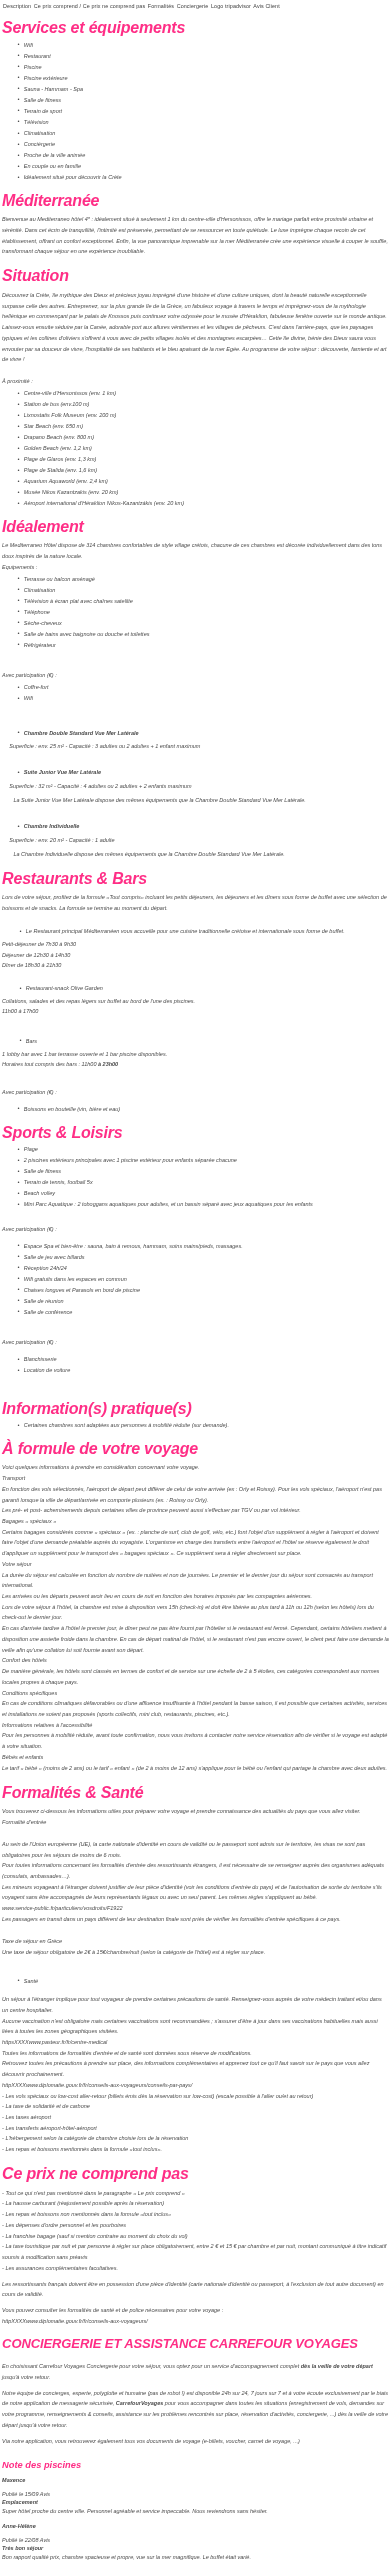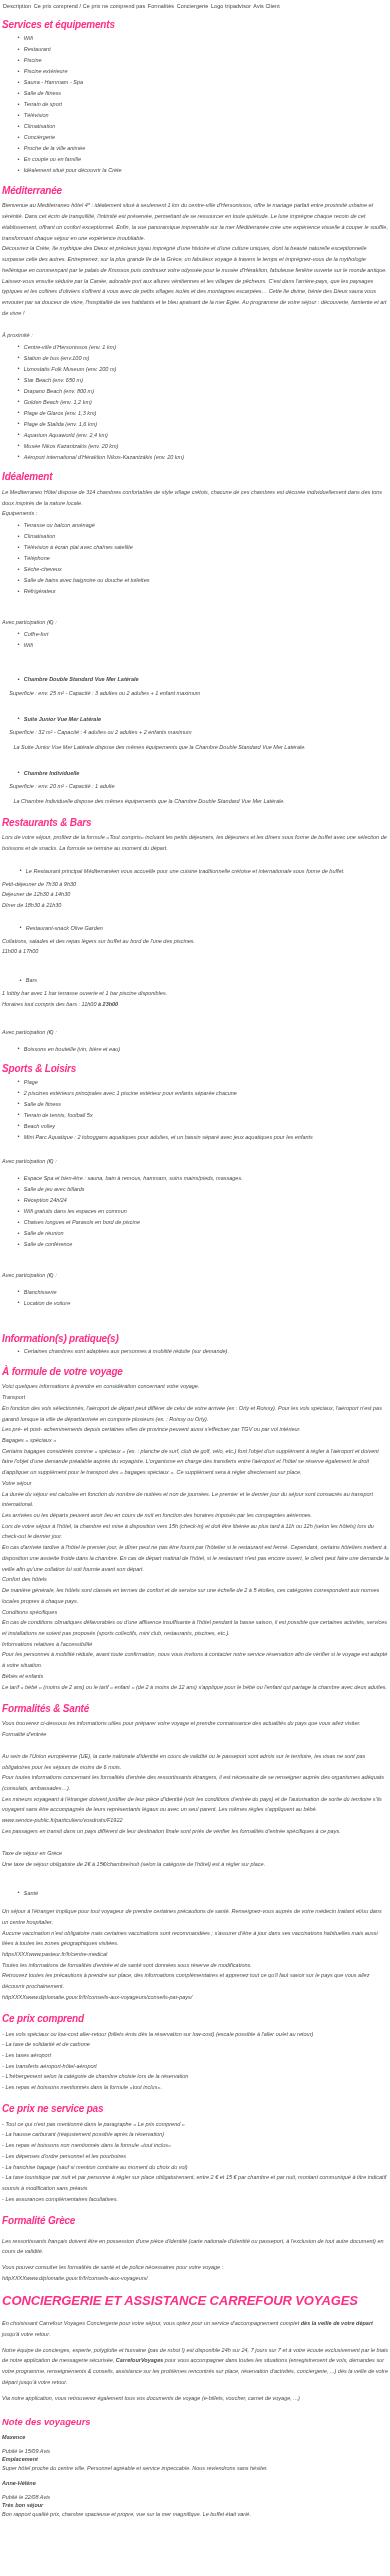--- a/index.html
+++ b/index.html
@@ -25,21 +25,21 @@
     letter-spacing: 0.1px;
     white-space: nowrap;
     margin: 0 0 9.3px 1px;
     font-style: normal;
   }
   .top-nav span { margin-right: 1px; }
 
   
   h2.section-title {
     color: #ff2e86;
-    font-size: 10px;
+    font-size: 16px;
     font-weight: bold;
     font-style: italic;
     margin: 10.3px 0 4.1px 0;
     letter-spacing: -0.2px;
     line-height: 1.15;
   }
   h2.section-title.upper {
     font-size: 13px;
     letter-spacing: -0.1px;
   }
@@ -161,20 +161,21 @@
 
   <ul class="bullets">
     <li>Proche de la ville animée</li>
     <li>En couple ou en famille</li>
     <li>Idéalement situé pour découvrir la Crète</li>
   </ul>
 
   <h2 class="section-title">Méditerranée</h2>
   <p class="para">Bienvenue au Mediterraneo hôtel 4* : idéalement situé à seulement 1 km du centre-ville d'Hersonissos, offre le mariage parfait entre proximité urbaine et sérénité. Dans cet écrin de tranquillité, l'intimité est préservée, permettant de se ressourcer en toute quiétude. Le luxe imprègne chaque recoin de cet établissement, offrant un confort exceptionnel. Enfin, la vue panoramique imprenable sur la mer Méditerranée crée une expérience visuelle à couper le souffle, transformant chaque séjour en une expérience inoubliable.</p>
 
+  <h2 class="section-title">Situation</h2>
   <p class="para">Découvrez la Crète, île mythique des Dieux et précieux joyau imprégné d'une histoire et d'une culture uniques, dont la beauté naturelle exceptionnelle surpasse celle des autres. Entreprenez, sur la plus grande île de la Grèce, un fabuleux voyage à travers le temps et imprégnez-vous de la mythologie hellénique en commençant par le palais de Knossos puis continuez votre odyssée pour le musée d'Héraklion, fabuleuse fenêtre ouverte sur le monde antique. Laissez-vous ensuite séduire par la Canée, adorable port aux allures vénitiennes et les villages de pêcheurs. C'est dans l'arrière-pays, que les paysages typiques et les collines d'oliviers s'offrent à vous avec de petits villages isolés et des montagnes escarpées… Cette île divine, bénie des Dieux saura vous envouter par sa douceur de vivre, l'hospitalité de ses habitants et le bleu apaisant de la mer Egée. Au programme de votre séjour : découverte, farniente et art de vivre !</p>
   <div class="gap-md"></div>
   <p class="para">À proximité :</p>
   <ul class="bullets">
     <li>Centre-ville d'Hersonissos (env. 1 km)</li>
     <li>Station de bus (env.100 m)</li>
     <li>Lixnostatis Folk Museum (env. 200 m)</li>
     <li>Star Beach (env. 650 m)</li>
     <li>Drapano Beach (env. 800 m)</li>
     <li>Golden Beach (env. 1,2 km)</li>
@@ -345,53 +346,51 @@
     <li>Santé</li>
   </ul>
   <div class="gap-sm"></div>
   <p class="para">Un séjour à l'étranger implique pour tout voyageur de prendre certaines précautions de santé. Renseignez-vous auprès de votre médecin traitant et/ou dans un centre hospitalier.</p>
   <p class="para">Aucune vaccination n'est obligatoire mais certaines vaccinations sont recommandées ; s'assurer d'être à jour dans ses vaccinations habituelles mais aussi liées à toutes les zones géographiques visitées.</p>
   <p class="para">httpsXXXXwww.pasteur.fr/fr/centre-medical</p>
   <p class="para">Toutes les informations de formalités d'entrée et de santé sont données sous réserve de modifications.</p>
   <p class="para">Retrouvez toutes les précautions à prendre sur place, des informations complémentaires et apprenez tout ce qu'il faut savoir sur le pays que vous allez découvrir prochainement.</p>
   <p class="para"> httpXXXXwww.diplomatie.gouv.fr/fr/conseils-aux-voyageurs/conseils-par-pays/</p>
 
-  <h2 class="section-title">Ce prix comprend</h2>
   <p class="para">- Les vols spéciaux ou low-cost aller-retour (billets émis dès la réservation sur low-cost) (escale possible à l'aller ou/et au retour)</p>
   <p class="para">- La taxe de solidarité et de carbone</p>
   <p class="para">- Les taxes aéroport</p>
   <p class="para">- Les transferts aéroport-hôtel-aéroport</p>
   <p class="para">- L'hébergement selon la catégorie de chambre choisie lors de la réservation</p>
   <p class="para">- Les repas et boissons mentionnés dans la formule «tout inclus».</p>
 
-  <h2 class="section-title">Ce prix ne service pas</h2>
+  <h2 class="section-title">Ce prix ne comprend pas</h2>
   <p class="para">- Tout ce qui n'est pas mentionné dans le paragraphe « Le prix comprend »</p>
   <p class="para">- La hausse carburant (réajustement possible après la réservation)</p>
   <p class="para">- Les repas et boissons non mentionnés dans la formule «tout inclus»</p>
   <p class="para">- Les dépenses d'ordre personnel et les pourboires</p>
   <p class="para">- La franchise bagage (sauf si mention contraire au moment du choix du vol)</p>
   <p class="para">- La taxe touristique par nuit et par personne à régler sur place obligatoirement, entre 2 € et 15 € par chambre et par nuit, montant communiqué à titre indicatif soumis à modification sans préavis</p>
   <p class="para">- Les assurances complémentaires facultatives.</p>
 
-  <h2 class="section-title">Formalité Grèce</h2>
   <div class="gap-sm"></div>
   <p class="para">Les ressortissants français doivent être en possession d'une pièce d'identité (carte nationale d'identité ou passeport, à l'exclusion de tout autre document) en cours de validité.</p>
   <div class="gap-sm"></div>
   <p class="para">Vous pouvez consulter les formalités de santé et de police nécessaires pour votre voyage :</p>
   <p class="para">httpXXXXwww.diplomatie.gouv.fr/fr/conseils-aux-voyageurs/</p>
 
   <h2 class="section-title upper">CONCIERGERIE ET ASSISTANCE CARREFOUR VOYAGES</h2>
   <div class="gap-sm"></div>
   <p class="para"><span>En choisissant Carrefour Voyages Conciergerie pour votre séjour, vous optez pour un service d'accompagnement complet </span><span class="strong">dès la veille de votre départ</span><span> jusqu'à votre retour.</span></p>
   <div class="gap-sm"></div>
   <p class="para"><span>Notre équipe de concierges, experte, polyglotte et humaine (pas de robot !) est disponible 24h sur 24, 7 jours sur 7 et à votre écoute exclusivement par le biais de notre application de messagerie sécurisée, </span><span class="strong">CarrefourVoyages</span><span> pour vous accompagner dans toutes les situations (enregistrement de vols, demandes sur votre programme, renseignements &amp; conseils, assistance sur les problèmes rencontrés sur place, réservation d'activités, conciergerie, ...) dès la veille de votre départ jusqu'à votre retour.</span></p>
   <div class="gap-sm"></div>
   <p class="para">Via notre application, vous retrouverez également tous vos documents de voyage (e-billets, voucher, carnet de voyage, ...)</p>
 
-  <h2 class="reviews-title">Note des voyageurs</h2>
+  <h2 class="reviews-title">Note des piscines</h2>
 
   <div class="review">
     <p class="review-name">Maxence</p>
     <p class="review-meta">Publié le 15/09 Avis</p>
     <p class="review-head">Emplacement</p>
     <p class="review-text">Super hôtel proche du centre ville. Personnel agréable et service impeccable. Nous reviendrons sans hésiter.</p>
   </div>
   <div class="review">
     <p class="review-name">Anne-Hélène</p>
     <p class="review-meta">Publié le 22/08 Avis</p>

